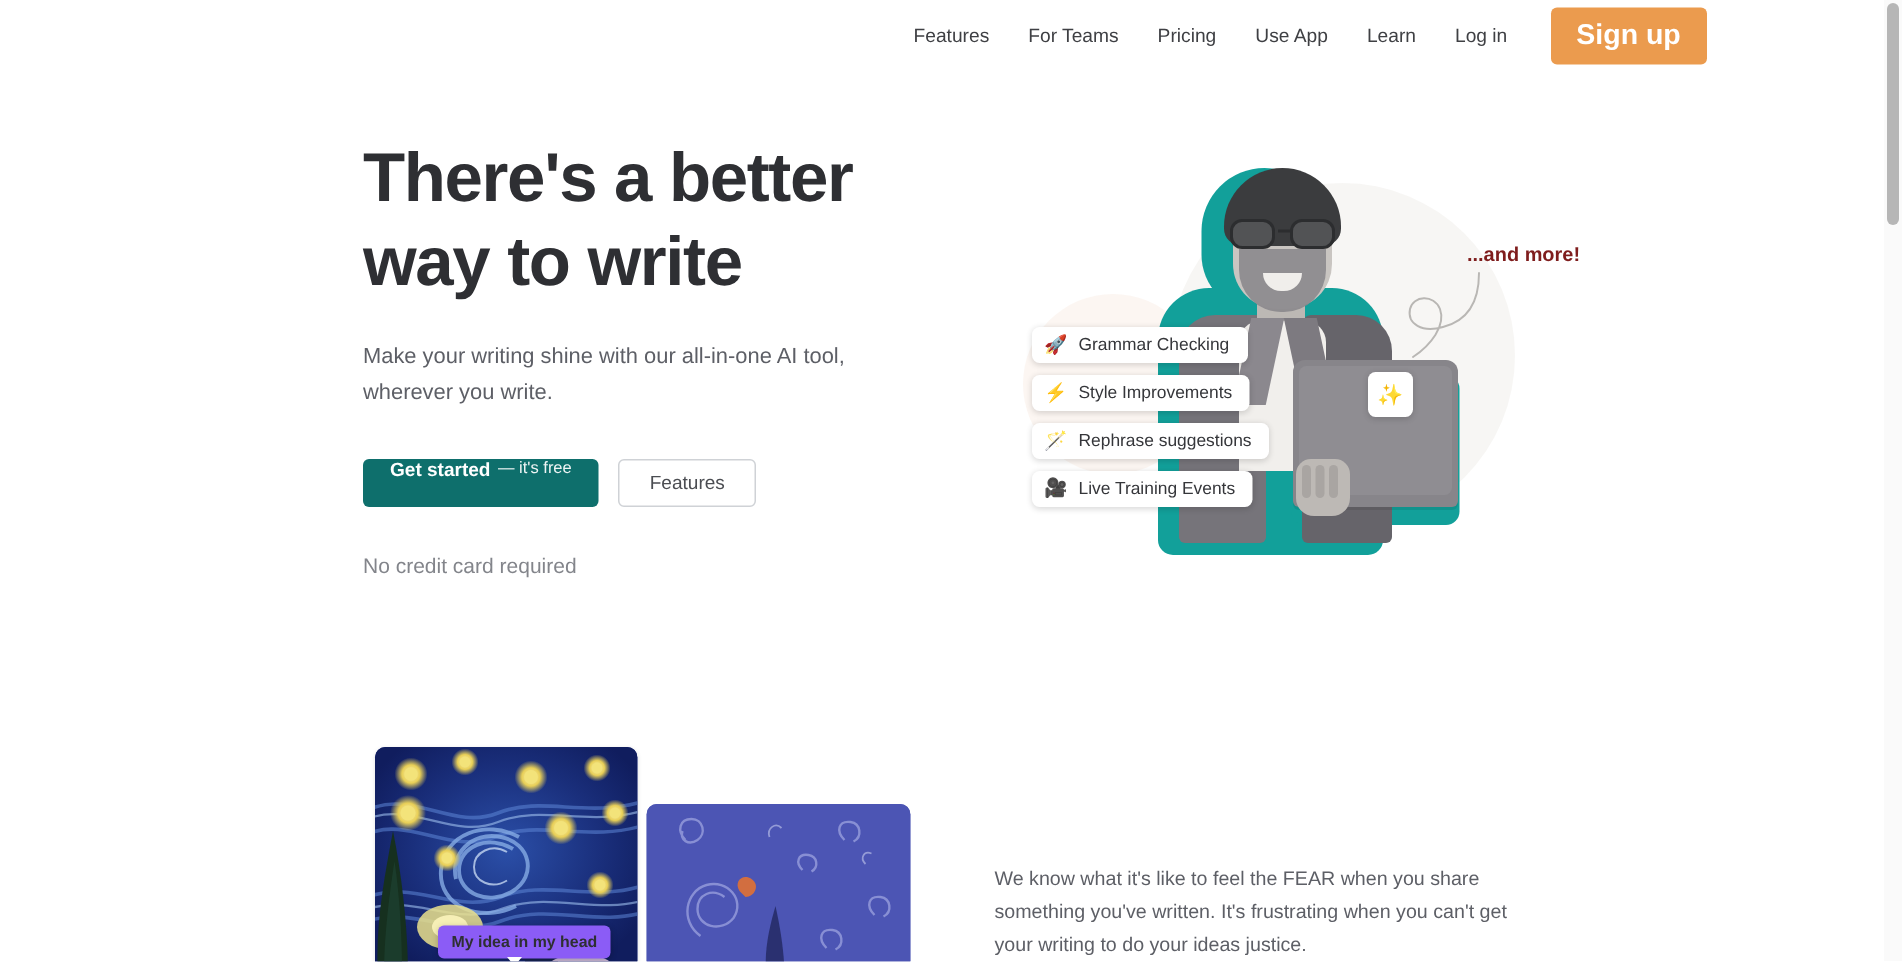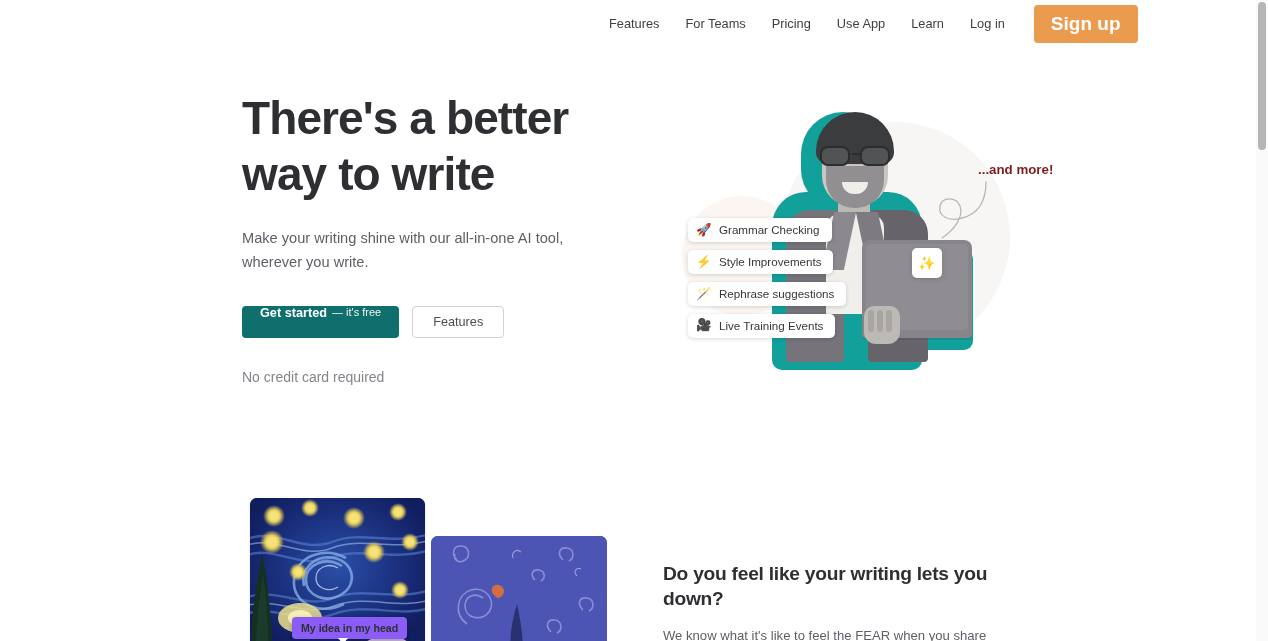--- a/index.html
+++ b/index.html
@@ -752,21 +752,20 @@
       </div>
 
       <div class="lav-blob">
         
       </div>
 
       <div class="idea-label">My idea in my head</div>
     </div>
 
     <div class="sec2-copy">
-      <h2 class="sec2-title">Do you feel like your writing lets you down?</h2>
       <p class="sec2-body">We know what it's like to feel the FEAR when you share something you've written. It's frustrating when you can't get your writing to do your ideas justice.</p>
     </div>
   </div>
 
   <div class="scrollbar">
     <div class="scroll-thumb"></div>
   </div>
 
 </div>
 

